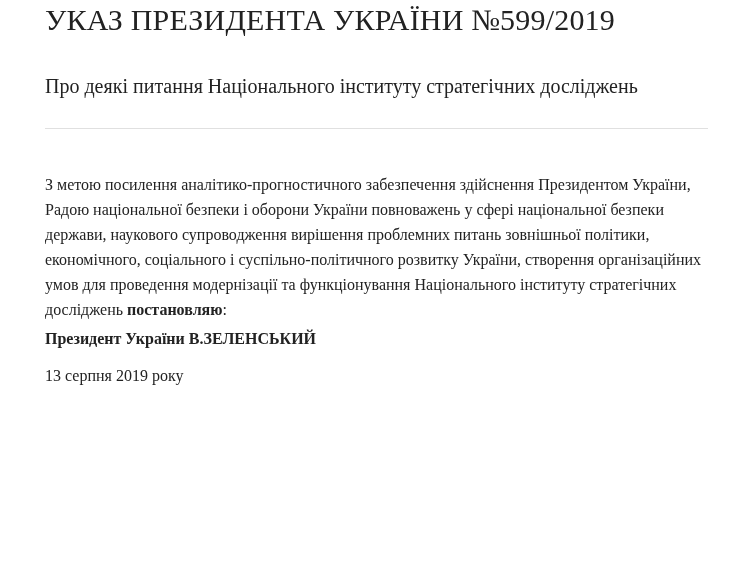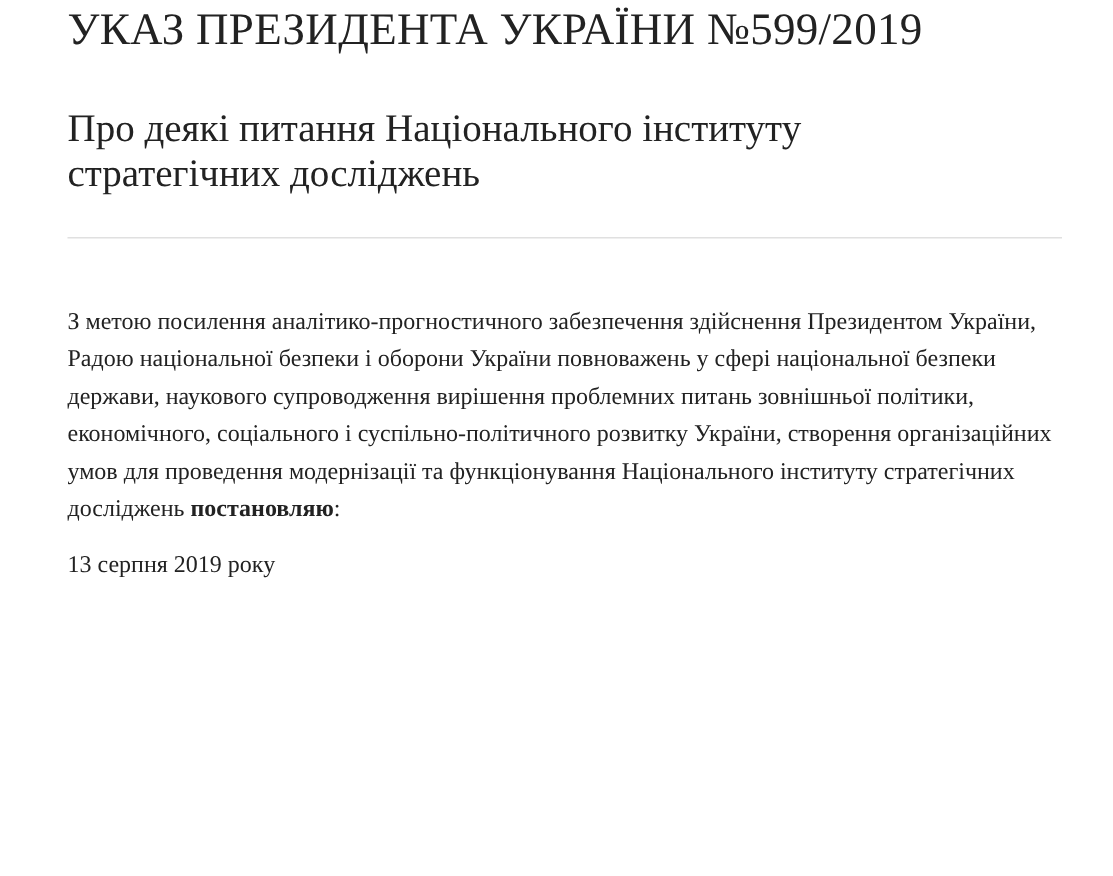--- a/index.html
+++ b/index.html
@@ -23,21 +23,21 @@
     margin: 0;
     padding-top: 2px;
     font-size: 30px;
     font-weight: 400;
     line-height: 36px;
     letter-spacing: 0.2px;
     white-space: nowrap;
   }
   .decree-subtitle {
     margin: 33px 0 0;
-    font-size: 26px;
+    font-size: 20px;
     font-weight: 400;
     line-height: 30px;
     max-width: 600px;
   }
   .divider {
     border: 0;
     border-top: 1px solid #e0e0e0;
     margin: 27px 0 0;
     height: 0;
   }
@@ -72,17 +72,18 @@
 
   <hr class="divider">
 
   <div class="body-text">
 
     <p class="preamble"><span>З метою посилення аналітико-прогностичного забезпечення здійснення Президентом України, Радою національної безпеки і оборони України повноважень у сфері національної безпеки держави, наукового супроводження вирішення проблемних питань зовнішньої політики, економічного, соціального і суспільно-політичного розвитку України, створення організаційних умов для проведення модернізації та функціонування Національного інституту стратегічних досліджень </span><strong>постановляю</strong><span>:</span></p>
 
 
 
 
+    <p class="signature">Президент України В.ЗЕЛЕНСЬКИЙ</p>
 
     <p class="decree-date">13 серпня 2019 року</p>
 
   </div>
 </div>
 
 </body></html>

